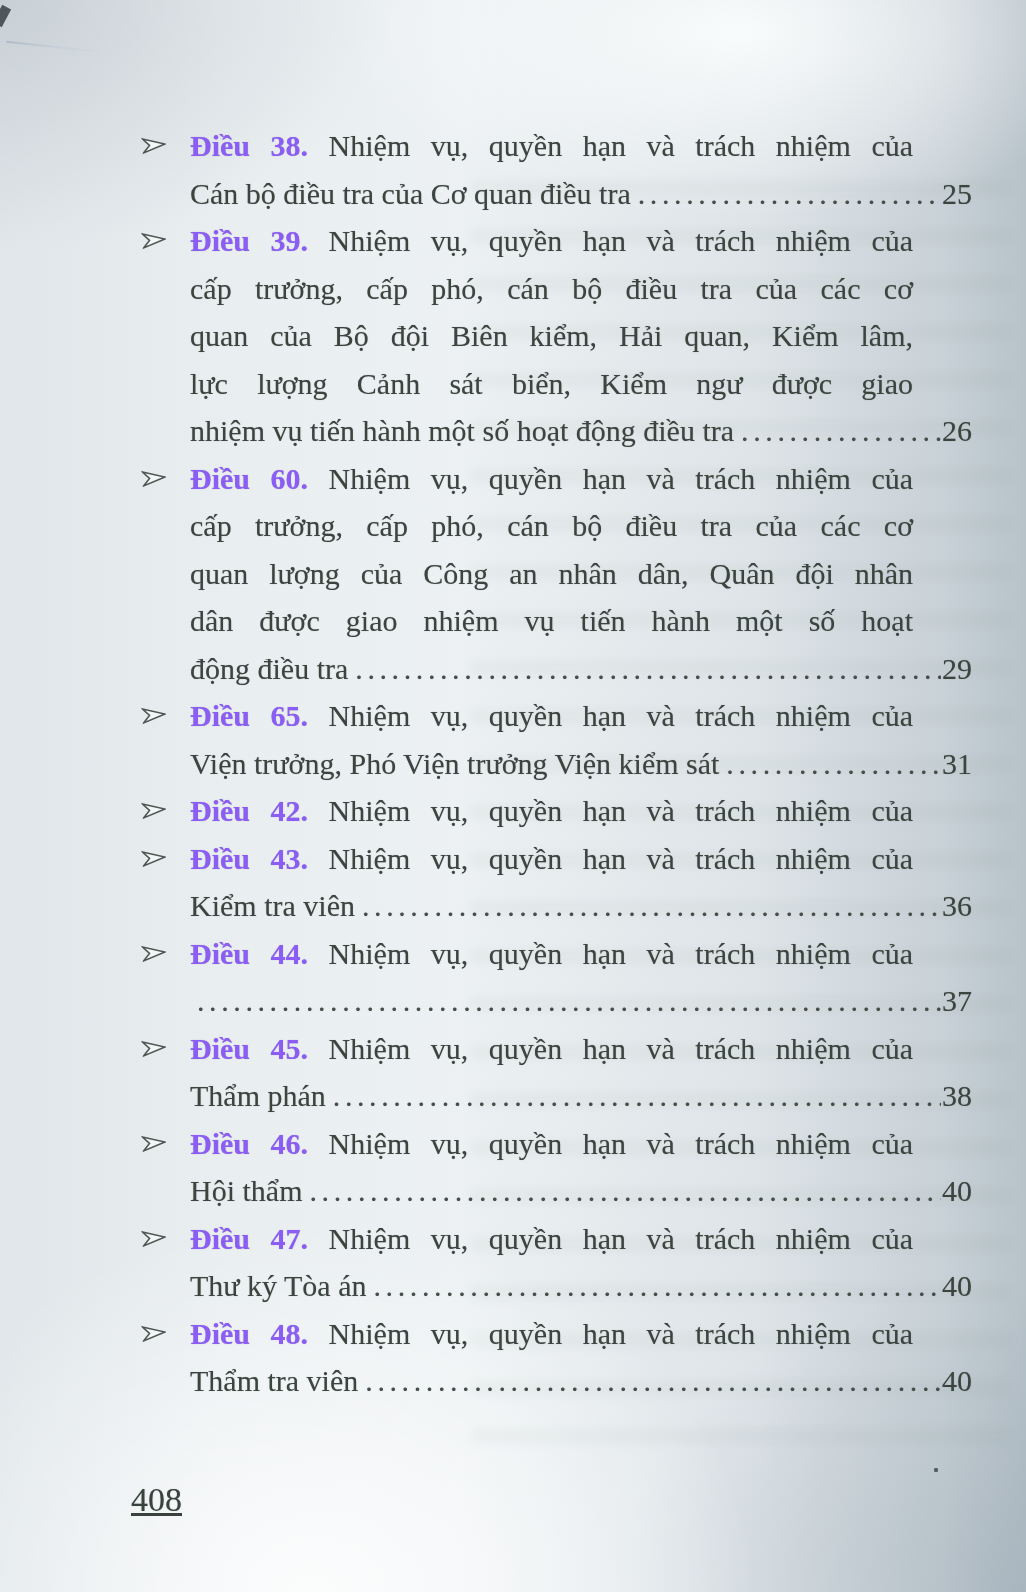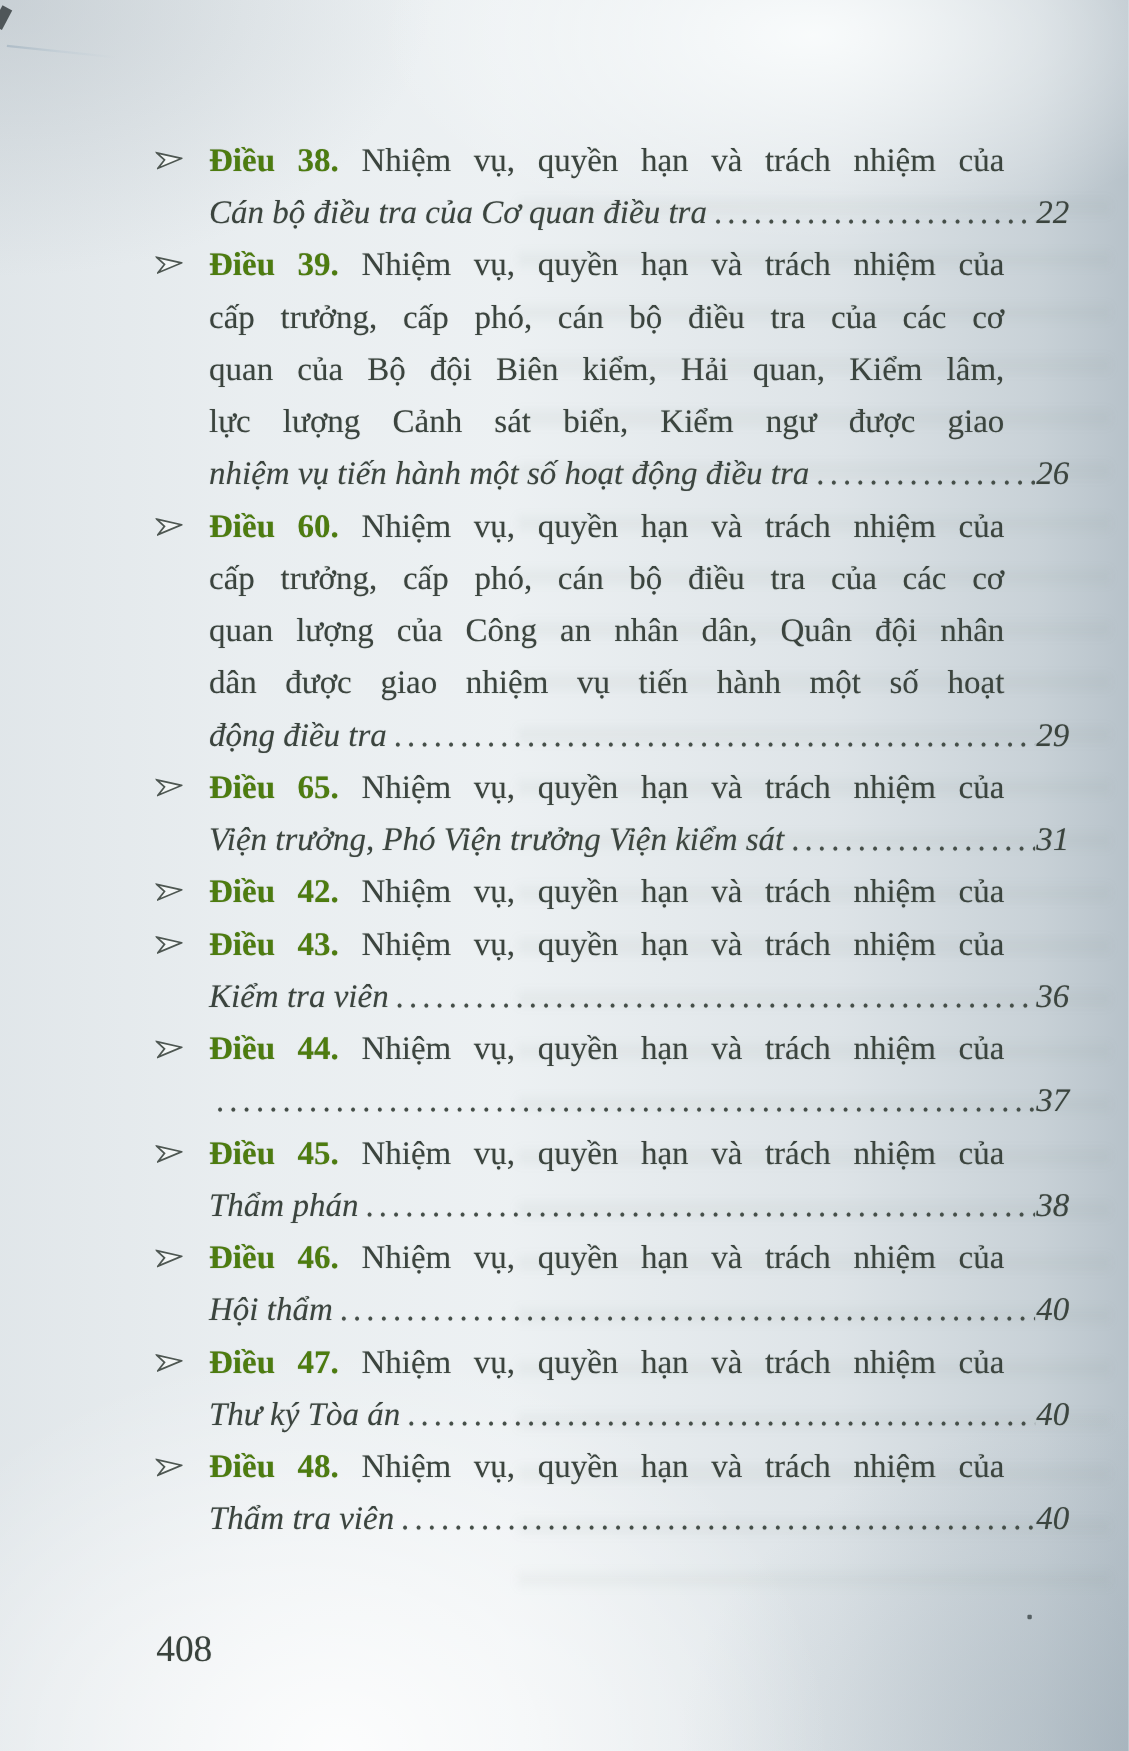--- a/index.html
+++ b/index.html
@@ -30,36 +30,37 @@
   }
   .entry { position: relative; padding-left: 50px; width: 782px; }
   .jline, .lastline {
     font-size: 30px; line-height: 47.5px;
     text-shadow: 0 0 1px rgba(59,68,62,0.38);
   }
   .jline {
     text-align: justify; text-align-last: justify;
     margin-right: 59px;
   }
-  .art { font-weight: bold; color: #4d7c0f; }
-  .lastline { display: flex; align-items: flex-start; font-style: italic; }
+  .art { font-weight: bold; color: #8b5cf6; }
+  .lastline { display: flex; align-items: flex-start; }
   .lt { flex: 0 0 auto; }
   .dots { flex: 1 1 auto; overflow: hidden; white-space: nowrap; margin-left: 7px; margin-right: 1px; color: #454e48; }
   .dots::after {
     content: "........................................................................................................................................";
     letter-spacing: 4.6px;
   }
   .pg { flex: 0 0 auto; }
   .bullet { position: absolute; left: 2px; top: 13px; width: 24px; height: 20px; }
   .bullet svg { display: block; }
   .bullet polygon { fill: #f3f6f6; stroke: #4e5752; stroke-width: 1.6; }
   .footer-page {
-    position: absolute; left: 142px; top: 1482px;
+    position: absolute; left: 131px; top: 1482px;
     font-size: 34px; line-height: 36px; color: #39423c;
     text-shadow: 0 0 1px rgba(59,68,62,0.38);
+    text-decoration: underline;
   }
   .corner-mark {
     position: absolute; left: -3px; top: 6px; width: 10px; height: 20px;
     background: #3a4143; transform: rotate(28deg); opacity: 0.85;
   }
   .crease-line {
     position: absolute; left: 6px; top: 46px; width: 100px; height: 1.5px;
     background: linear-gradient(90deg, rgba(150,170,185,0.55), rgba(170,190,205,0.25), rgba(170,190,205,0));
     transform: rotate(6deg);
   }
@@ -80,21 +81,21 @@
   <div class="entry">
     <span class="bullet">
       <svg width="24" height="20" viewBox="0 0 24 20" transform="rotate(-5)">
         <polygon points="1,3 23,10 1,17 7.5,10"></polygon>
       </svg>
     </span>
     <div class="jline first"><b class="art">Điều 38.</b> <span class="rest">Nhiệm vụ, quyền hạn và trách nhiệm của</span></div>
     <div class="lastline">
       <span class="lt">Cán bộ điều tra của Cơ quan điều tra</span>
       <span class="dots"></span>
-      <span class="pg">22</span>
+      <span class="pg">25</span>
     </div>
   </div>
 
   <div class="entry">
     <span class="bullet">
       <svg width="24" height="20" viewBox="0 0 24 20" transform="rotate(-5)">
         <polygon points="1,3 23,10 1,17 7.5,10"></polygon>
       </svg>
     </span>
     <div class="jline first"><b class="art">Điều 39.</b> <span class="rest">Nhiệm vụ, quyền hạn và trách nhiệm của</span></div>

